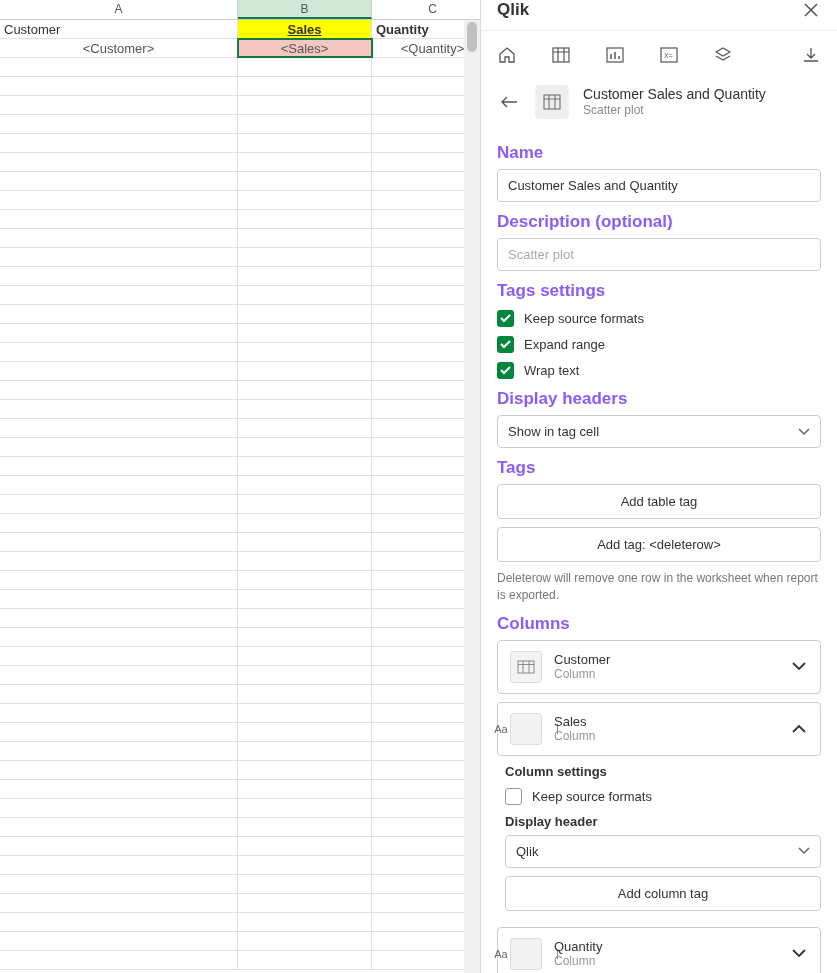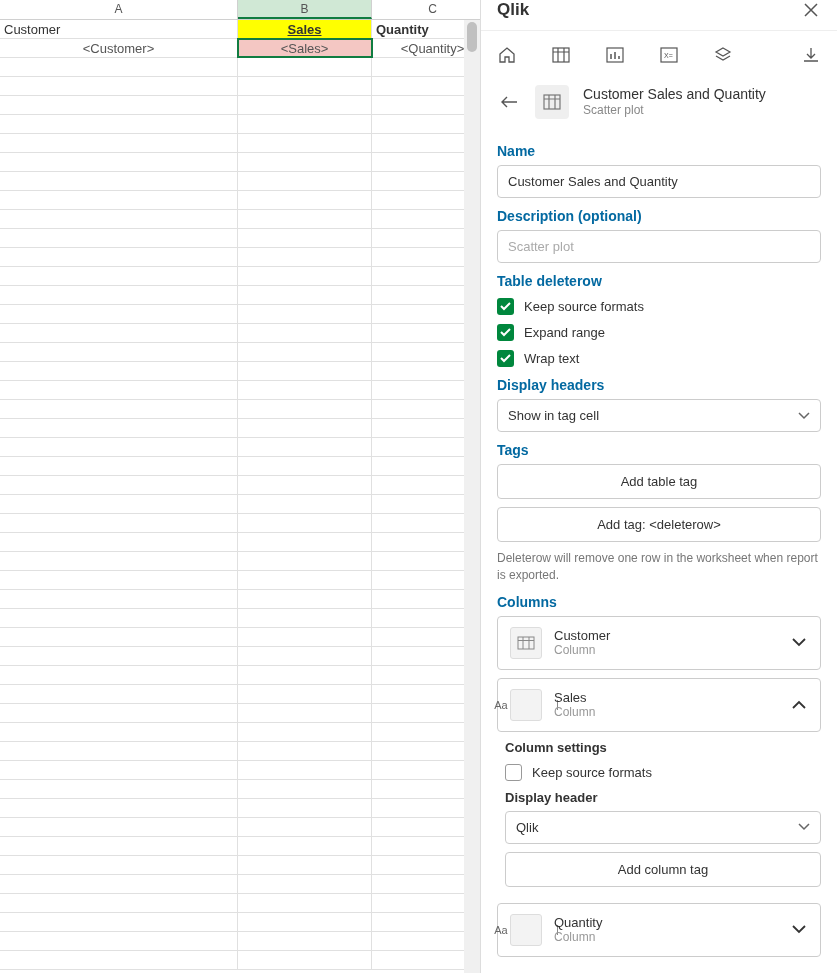--- a/index.html
+++ b/index.html
@@ -29,21 +29,21 @@
 .toolbar { display: flex; gap: 34px; padding: 14px 16px; align-items: center; }
 .toolbar-icon { width: 20px; height: 20px; display: flex; align-items: center; justify-content: center; color: #555; cursor: pointer; }
 .toolbar .spacer { flex: 1; }
 .panel-body { flex: 1; overflow-y: auto; padding: 0 16px 16px; }
 .back-row { display: flex; align-items: center; gap: 14px; padding: 6px 0 14px; }
 .back-arrow { width: 24px; height: 24px; display: flex; align-items: center; justify-content: center; cursor: pointer; color: #555; }
 .obj-icon { width: 34px; height: 34px; background: #efefef; border-radius: 4px; display: flex; align-items: center; justify-content: center; }
 .obj-meta { line-height: 1.25; }
 .obj-title { font-size: 14px; color: #333; }
 .obj-sub { font-size: 12px; color: #888; }
-.label { font-weight: 600; font-size: 14px; color: #0369a1; margin: 10px 0 6px; display: block; }
+.label { font-weight: 600; font-size: 17px; color: #8b5cf6; margin: 10px 0 6px; display: block; }
 .input { width: 100%; border: 1px solid #ccc; border-radius: 4px; padding: 8px 10px; font-size: 13px; color: #333; font-family: inherit; }
 .input::placeholder { color: #aaa; }
 .check-row { display: flex; align-items: center; gap: 10px; margin: 9px 0; }
 .checkbox { width: 17px; height: 17px; border-radius: 3px; background: #00873d; display: flex; align-items: center; justify-content: center; cursor: pointer; }
 .checkbox.empty { background: #fff; border: 1.5px solid #999; }
 .check-label { font-size: 13px; color: #333; }
 .select { width: 100%; border: 1px solid #ccc; border-radius: 4px; padding: 8px 10px; font-size: 13px; color: #333; display: flex; justify-content: space-between; align-items: center; cursor: pointer; background: #fff; }
 .btn { width: 100%; border: 1px solid #ccc; border-radius: 4px; padding: 9px 28px; font-size: 13px; color: #333; text-align: center; background: #fff; cursor: pointer; margin-bottom: 8px; }
 .help-text { font-size: 12px; color: #777; line-height: 1.4; margin: 6px 0 4px; }
 .col-item { border: 1px solid #ccc; border-radius: 4px; padding: 10px 12px; display: flex; align-items: center; gap: 12px; margin-bottom: 8px; cursor: pointer; }
@@ -389,21 +389,21 @@
         <div class="obj-sub">Scatter plot</div>
       </div>
     </div>
 
     <div class="label">Name</div>
     <input class="input" value="Customer Sales and Quantity" style="">
 
     <div class="label">Description (optional)</div>
     <input class="input" placeholder="Scatter plot" style="">
 
-    <div class="label">Table deleterow</div>
+    <div class="label">Tags settings</div>
     <div class="check-row">
       <div class="checkbox">
         <svg width="11" height="9" viewBox="0 0 11 9">
             <path d="M1 4 L4 7 L10 1" stroke="#fff" stroke-width="2" fill="none"></path>
           </svg>
       </div>
       <div class="check-label">Keep source formats</div>
     </div>
     <div class="check-row">
       <div class="checkbox">

